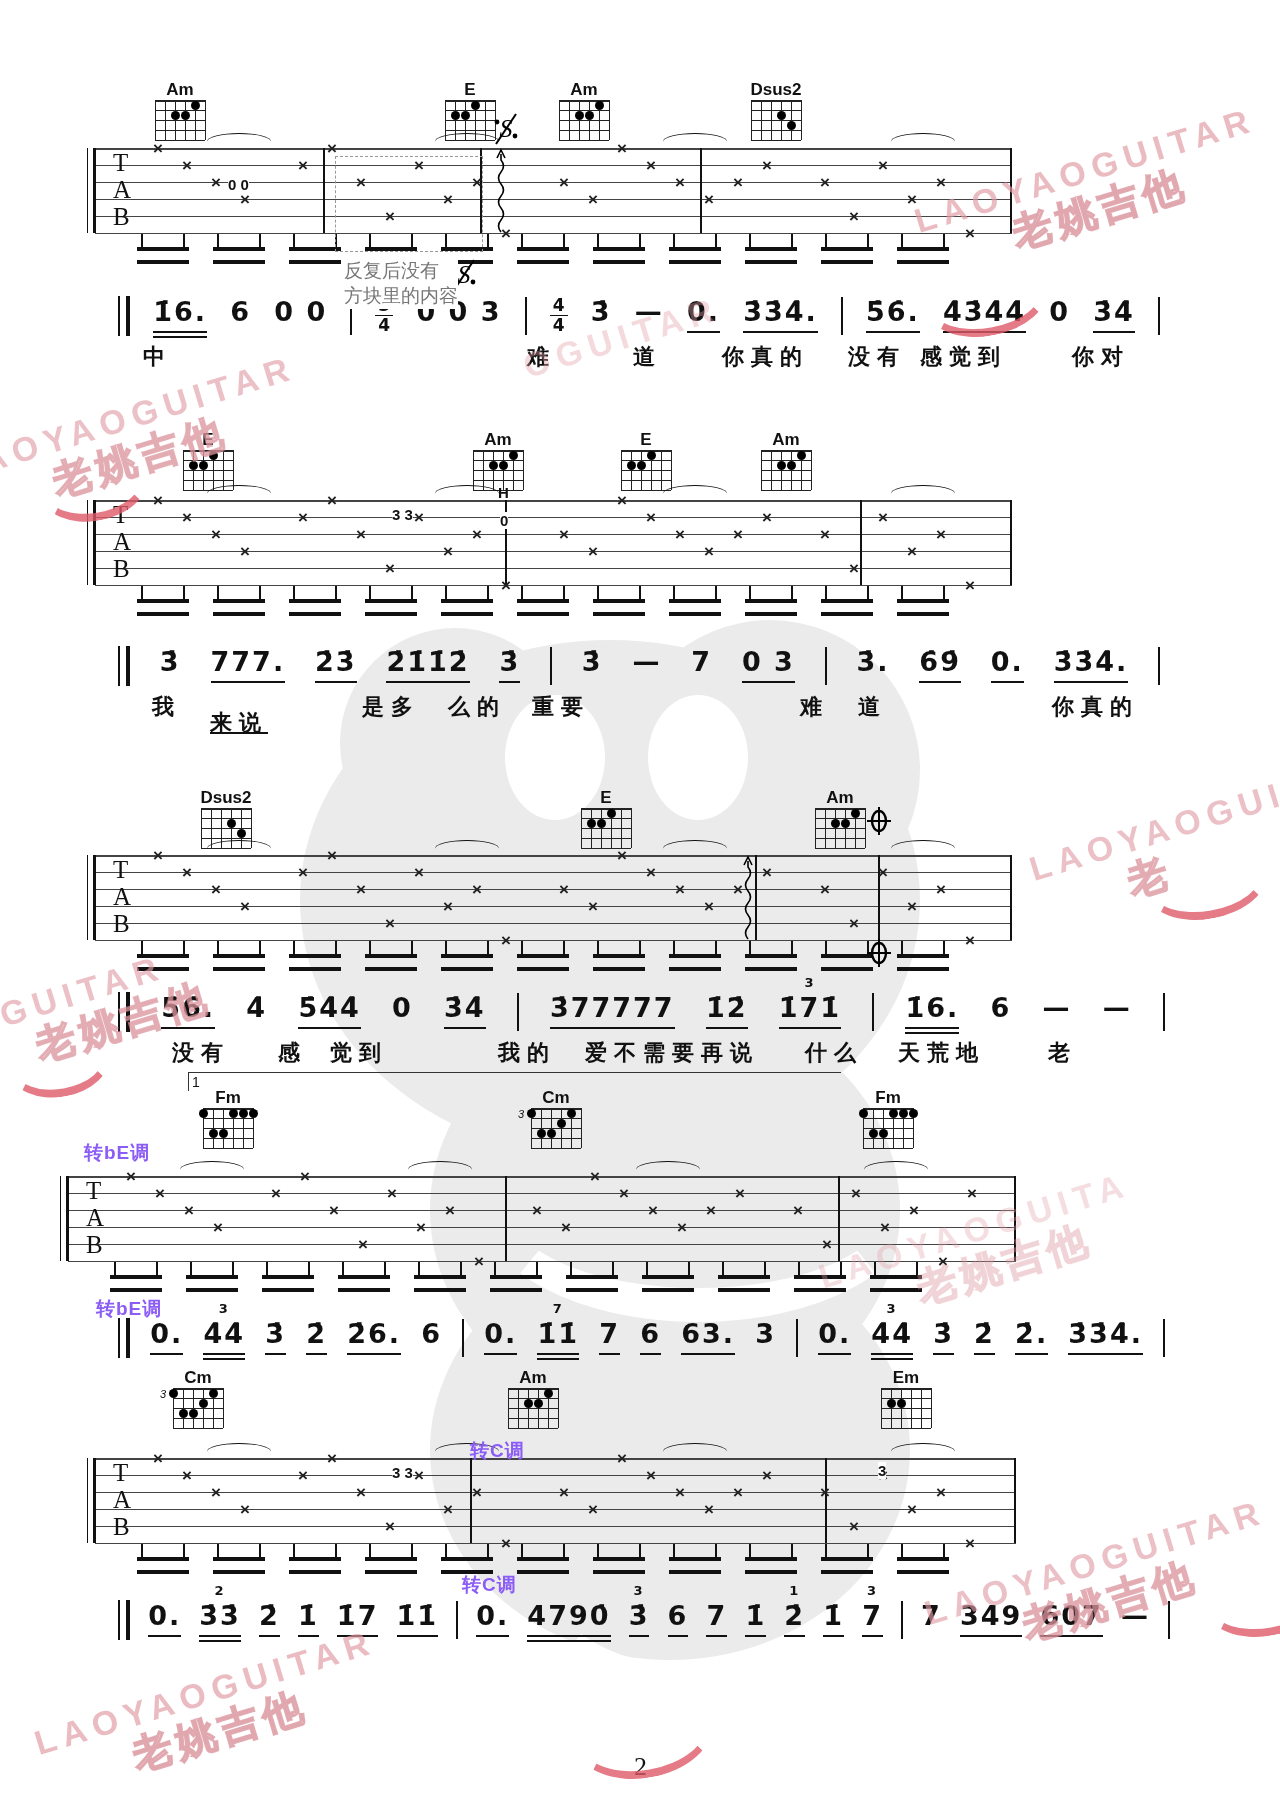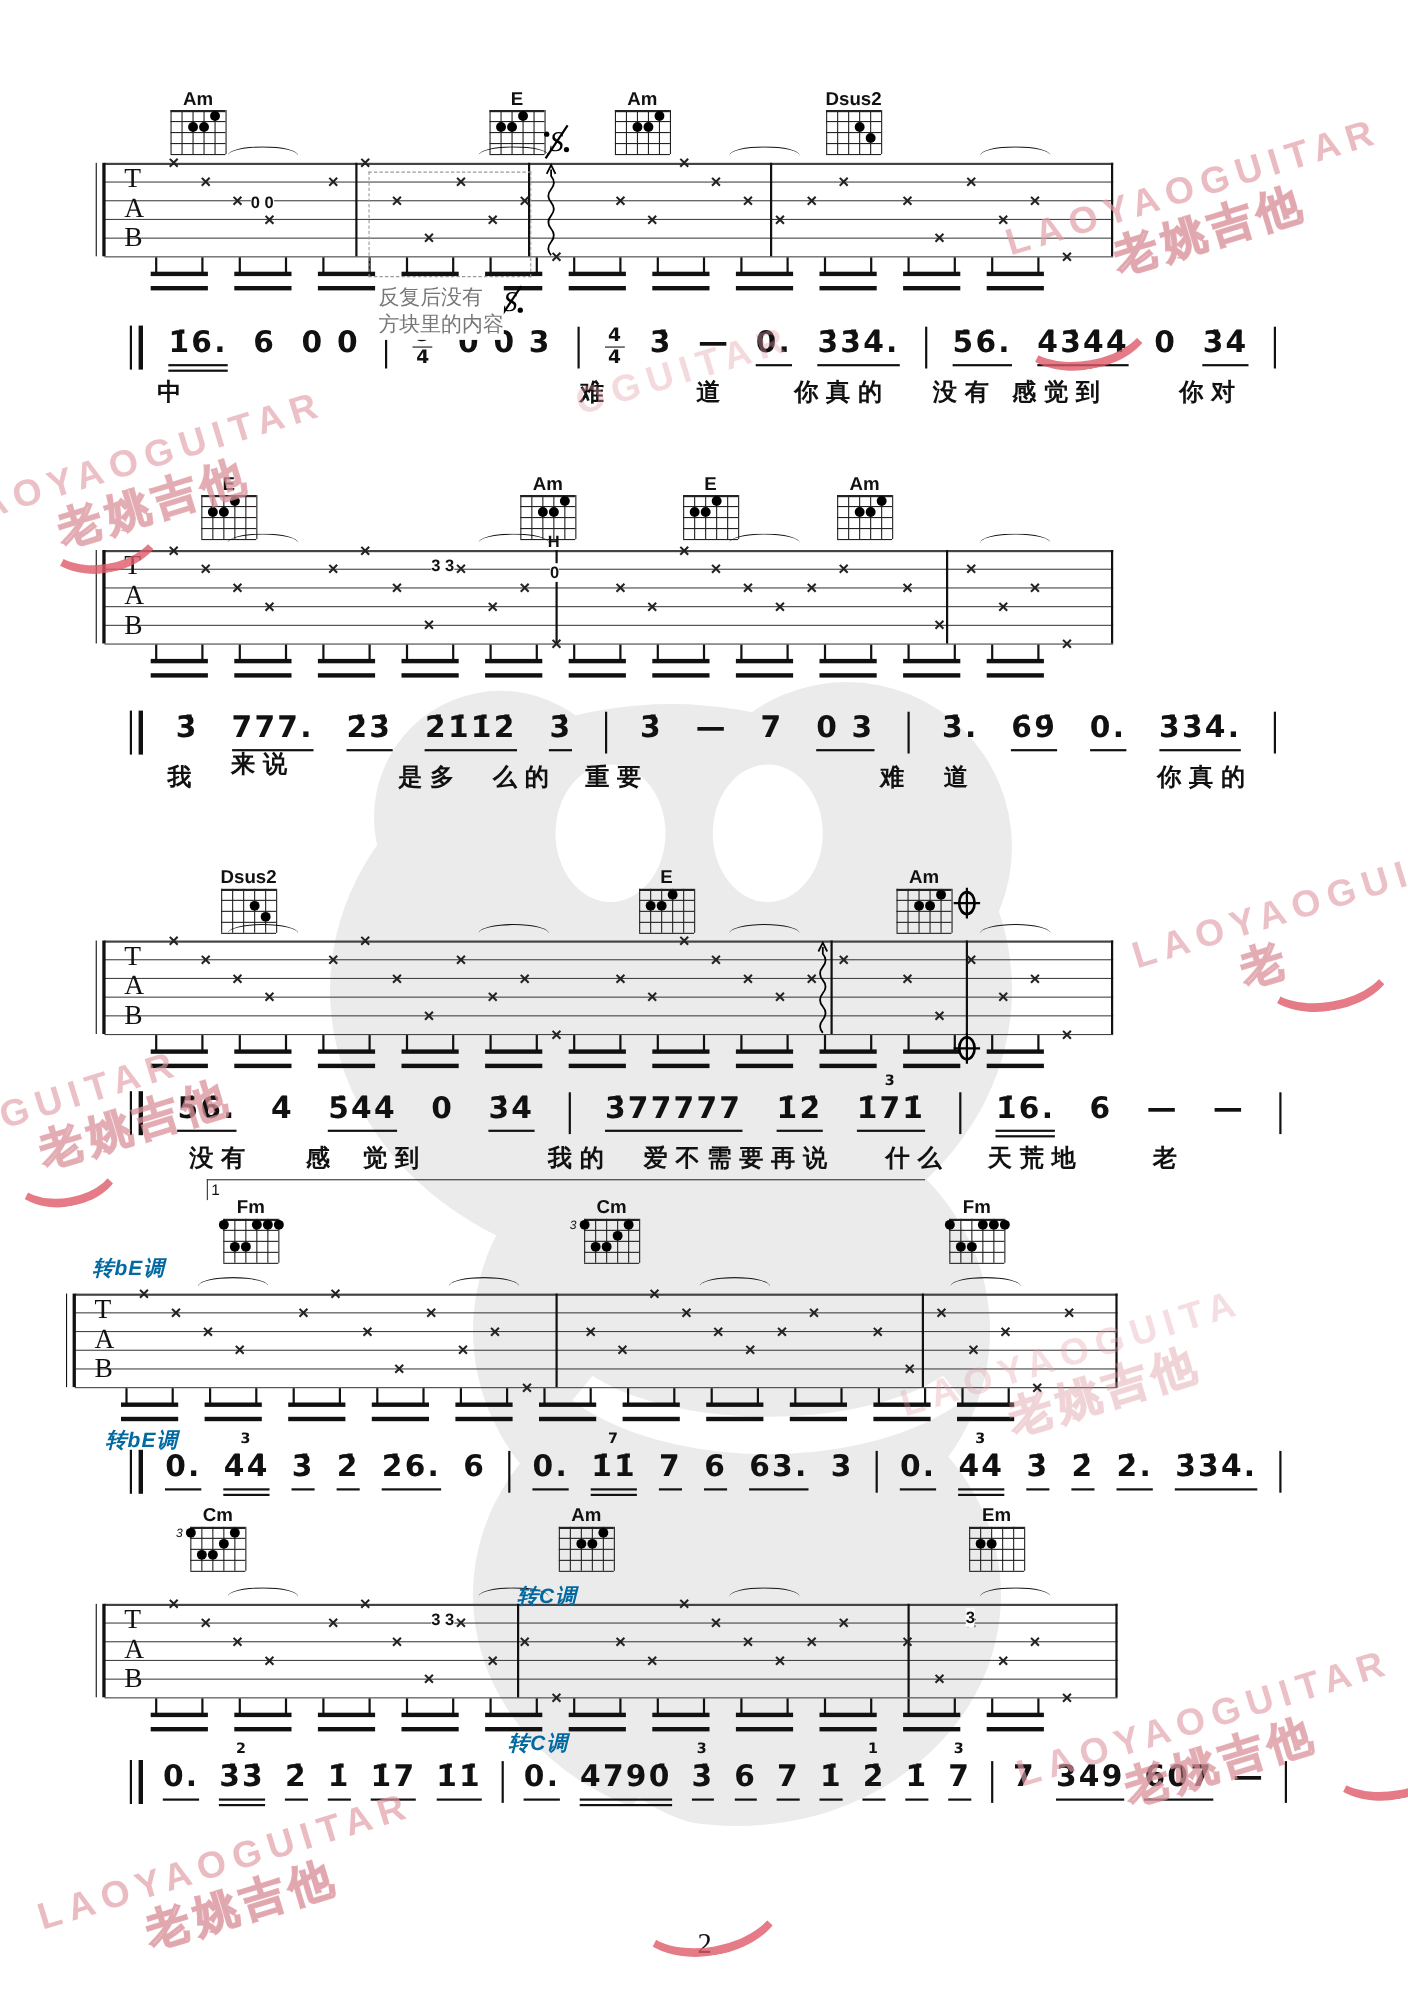--- a/index.html
+++ b/index.html
@@ -28,21 +28,21 @@
   .tab .tl{position:absolute;left:0;width:100%;height:1px;background:#444;}
   .tab .tlet{position:absolute;left:18px;font-family:"Liberation Serif","DejaVu Serif",serif;font-size:25px;line-height:1;}
   .tab .tbar{position:absolute;top:0;width:1.5px;height:85px;background:#111;}
   .tab .tsys{position:absolute;left:-8px;top:0;width:5px;height:85px;border-left:1.5px solid #111;border-right:3px solid #111;}
   .tab .x{position:absolute;font-size:17px;font-weight:bold;color:#222;line-height:1;}
   .tab .beam{position:absolute;height:9px;border-top:4px solid #111;border-bottom:4px solid #111;width:52px;}
   .tab .stem{position:absolute;width:1.5px;background:#111;}
   .tab .arc{position:absolute;height:16px;border-top:1.6px solid #111;border-radius:50% 50% 0 0;}
   .dbox{position:absolute;border:1.5px dashed #999;z-index:3;}
   .dbox .dtxt{position:absolute;left:8px;bottom:-58px;background:#fff;color:#777;font-size:19px;white-space:pre-line;line-height:1.35;}
-  .keylab{position:absolute;color:#0369a1;font-size:19px;font-weight:bold;z-index:3;letter-spacing:1px;font-style:italic;}
+  .keylab{position:absolute;color:#8b5cf6;font-size:19px;font-weight:bold;z-index:3;letter-spacing:1px;}
   .htext{position:absolute;font-size:15px;font-weight:bold;z-index:3;}
   .volta{position:absolute;border-top:1.5px solid #333;border-left:1.5px solid #333;height:18px;z-index:2;}
   .volta span{font-size:14px;margin-left:3px;}
   .msym{position:absolute;z-index:3;}
   
   .jrow{position:absolute;display:flex;justify-content:space-between;align-items:flex-start;z-index:2;
         font-weight:bold;font-size:27px;font-family:"DejaVu Sans",sans-serif;}
   .jdbl{width:6px;height:40px;border-left:2px solid #111;border-right:4px solid #111;margin-top:2px;}
   .jb{width:1.8px;height:38px;background:#111;margin-top:3px;}
   .jt{position:relative;letter-spacing:2px;line-height:1.3;padding-bottom:2px;}
@@ -490,21 +490,21 @@
       <div class="jt">7</div>
       <div class="jt u1">0  3</div>
       <div class="jb"></div>
       <div class="jt">3̇.</div>
       <div class="jt u1">6̇9̇</div>
       <div class="jt u1">0.</div>
       <div class="jt u1">3̇3̇4̇.</div>
       <div class="jb"></div>
     </div>
     <div class="lyr" style="left: 152px; top: 692px;">我</div>
-    <div class="lyr" style="left: 210px; top: 680px;">来说</div>
+    <div class="lyr" style="left: 210px; top: 708px; text-decoration: underline;">来说</div>
     <div class="lyr" style="left: 362px; top: 692px;">是多</div>
     <div class="lyr" style="left: 448px; top: 692px;">么的</div>
     <div class="lyr" style="left: 532px; top: 692px;">重要</div>
     <div class="lyr" style="left: 800px; top: 692px;">难</div>
     <div class="lyr" style="left: 858px; top: 692px;">道</div>
     <div class="lyr" style="left: 1052px; top: 692px;">你真的</div>
     <div class="chord" style="left: 198px; top: 788px;">
       <div class="cname">Dsus2</div>
       <div class="grid">
         <div class="cv" style="left: 0px;"></div>

